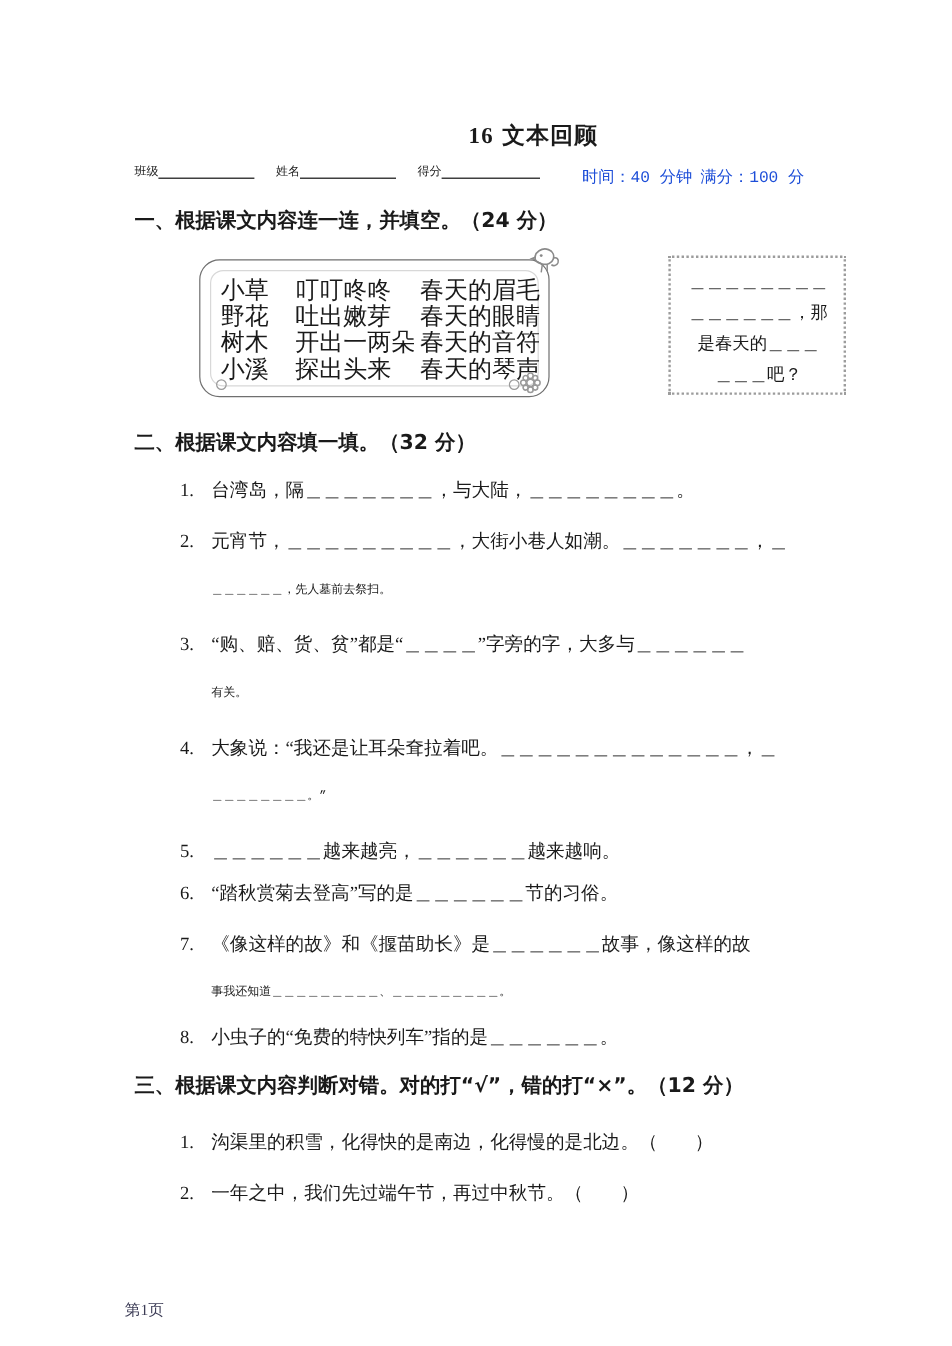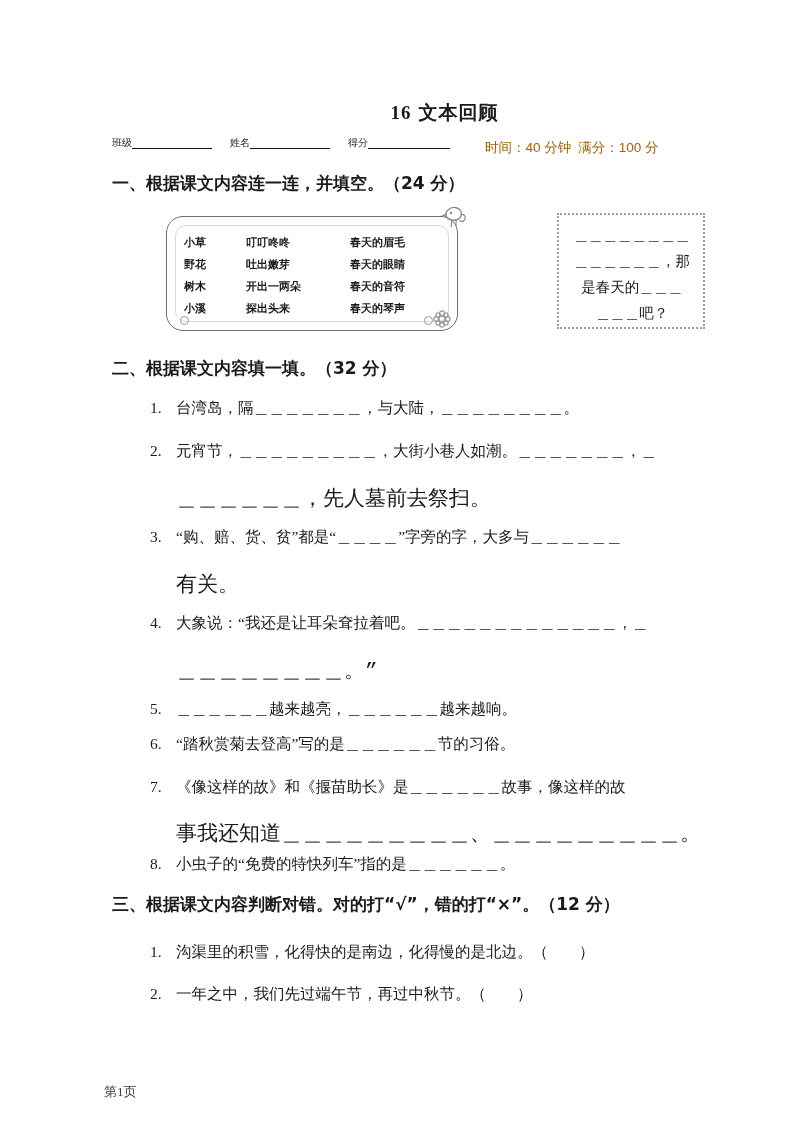--- a/index.html
+++ b/index.html
@@ -49,23 +49,23 @@
   .blank-u {
     display: inline-block;
     border-bottom: 1.3px solid #111;
     vertical-align: -3px;
   }
   .info-gap { display: inline-block; width: 18px; }
   .meta {
     position: absolute;
     left: 485px; top: 139px;
     font-size: 13.5px;
-    color: #a16207;
-    white-space: nowrap;
-    font-family: Liberation Sans, sans-serif;
+    color: #1d4ed8;
+    white-space: nowrap;
+    font-family: Liberation Mono, monospace;
   }
   .meta .sp { display: inline-block; width: 7px; }
 
   
   .sec-head {
     position: absolute;
     left: 112px;
     font-size: 17px;
     font-weight: bold;
     white-space: nowrap;
@@ -91,23 +91,22 @@
     width: 274px; height: 97px;
     border: 1.5px solid #d8d8d8;
     border-radius: 11px;
     background: #ffffff;
     box-sizing: border-box;
   }
   .match-cols {
     position: absolute;
     left: 184px; top: 231px;
     width: 268px;
-    font-size: 11px;
+    font-size: 20px;
     line-height: 22px;
-    font-weight: bold;
   }
   .match-row { display: block; white-space: nowrap; }
   .mc { display: inline-block; }
   .mc1 { width: 62px; }
   .mc2 { width: 104px; }
   .mc3 { width: 100px; }
 
   .bird {
     position: absolute;
     left: 437px; top: 202px;
@@ -150,21 +149,21 @@
   .q {
     position: absolute;
     left: 150px;
     font-size: 15.5px;
     white-space: nowrap;
   }
   .q .idx { display: inline-block; width: 26px; }
   .q-cont {
     position: absolute;
     left: 176px;
-    font-size: 21px;
+    font-size: 10px;
     white-space: nowrap;
     font-family: Liberation Mono, monospace;
   }
 
   
   .footer {
     position: absolute;
     left: 70px; top: 1083px;
     font-size: 13px;
     color: #3b3b55;

